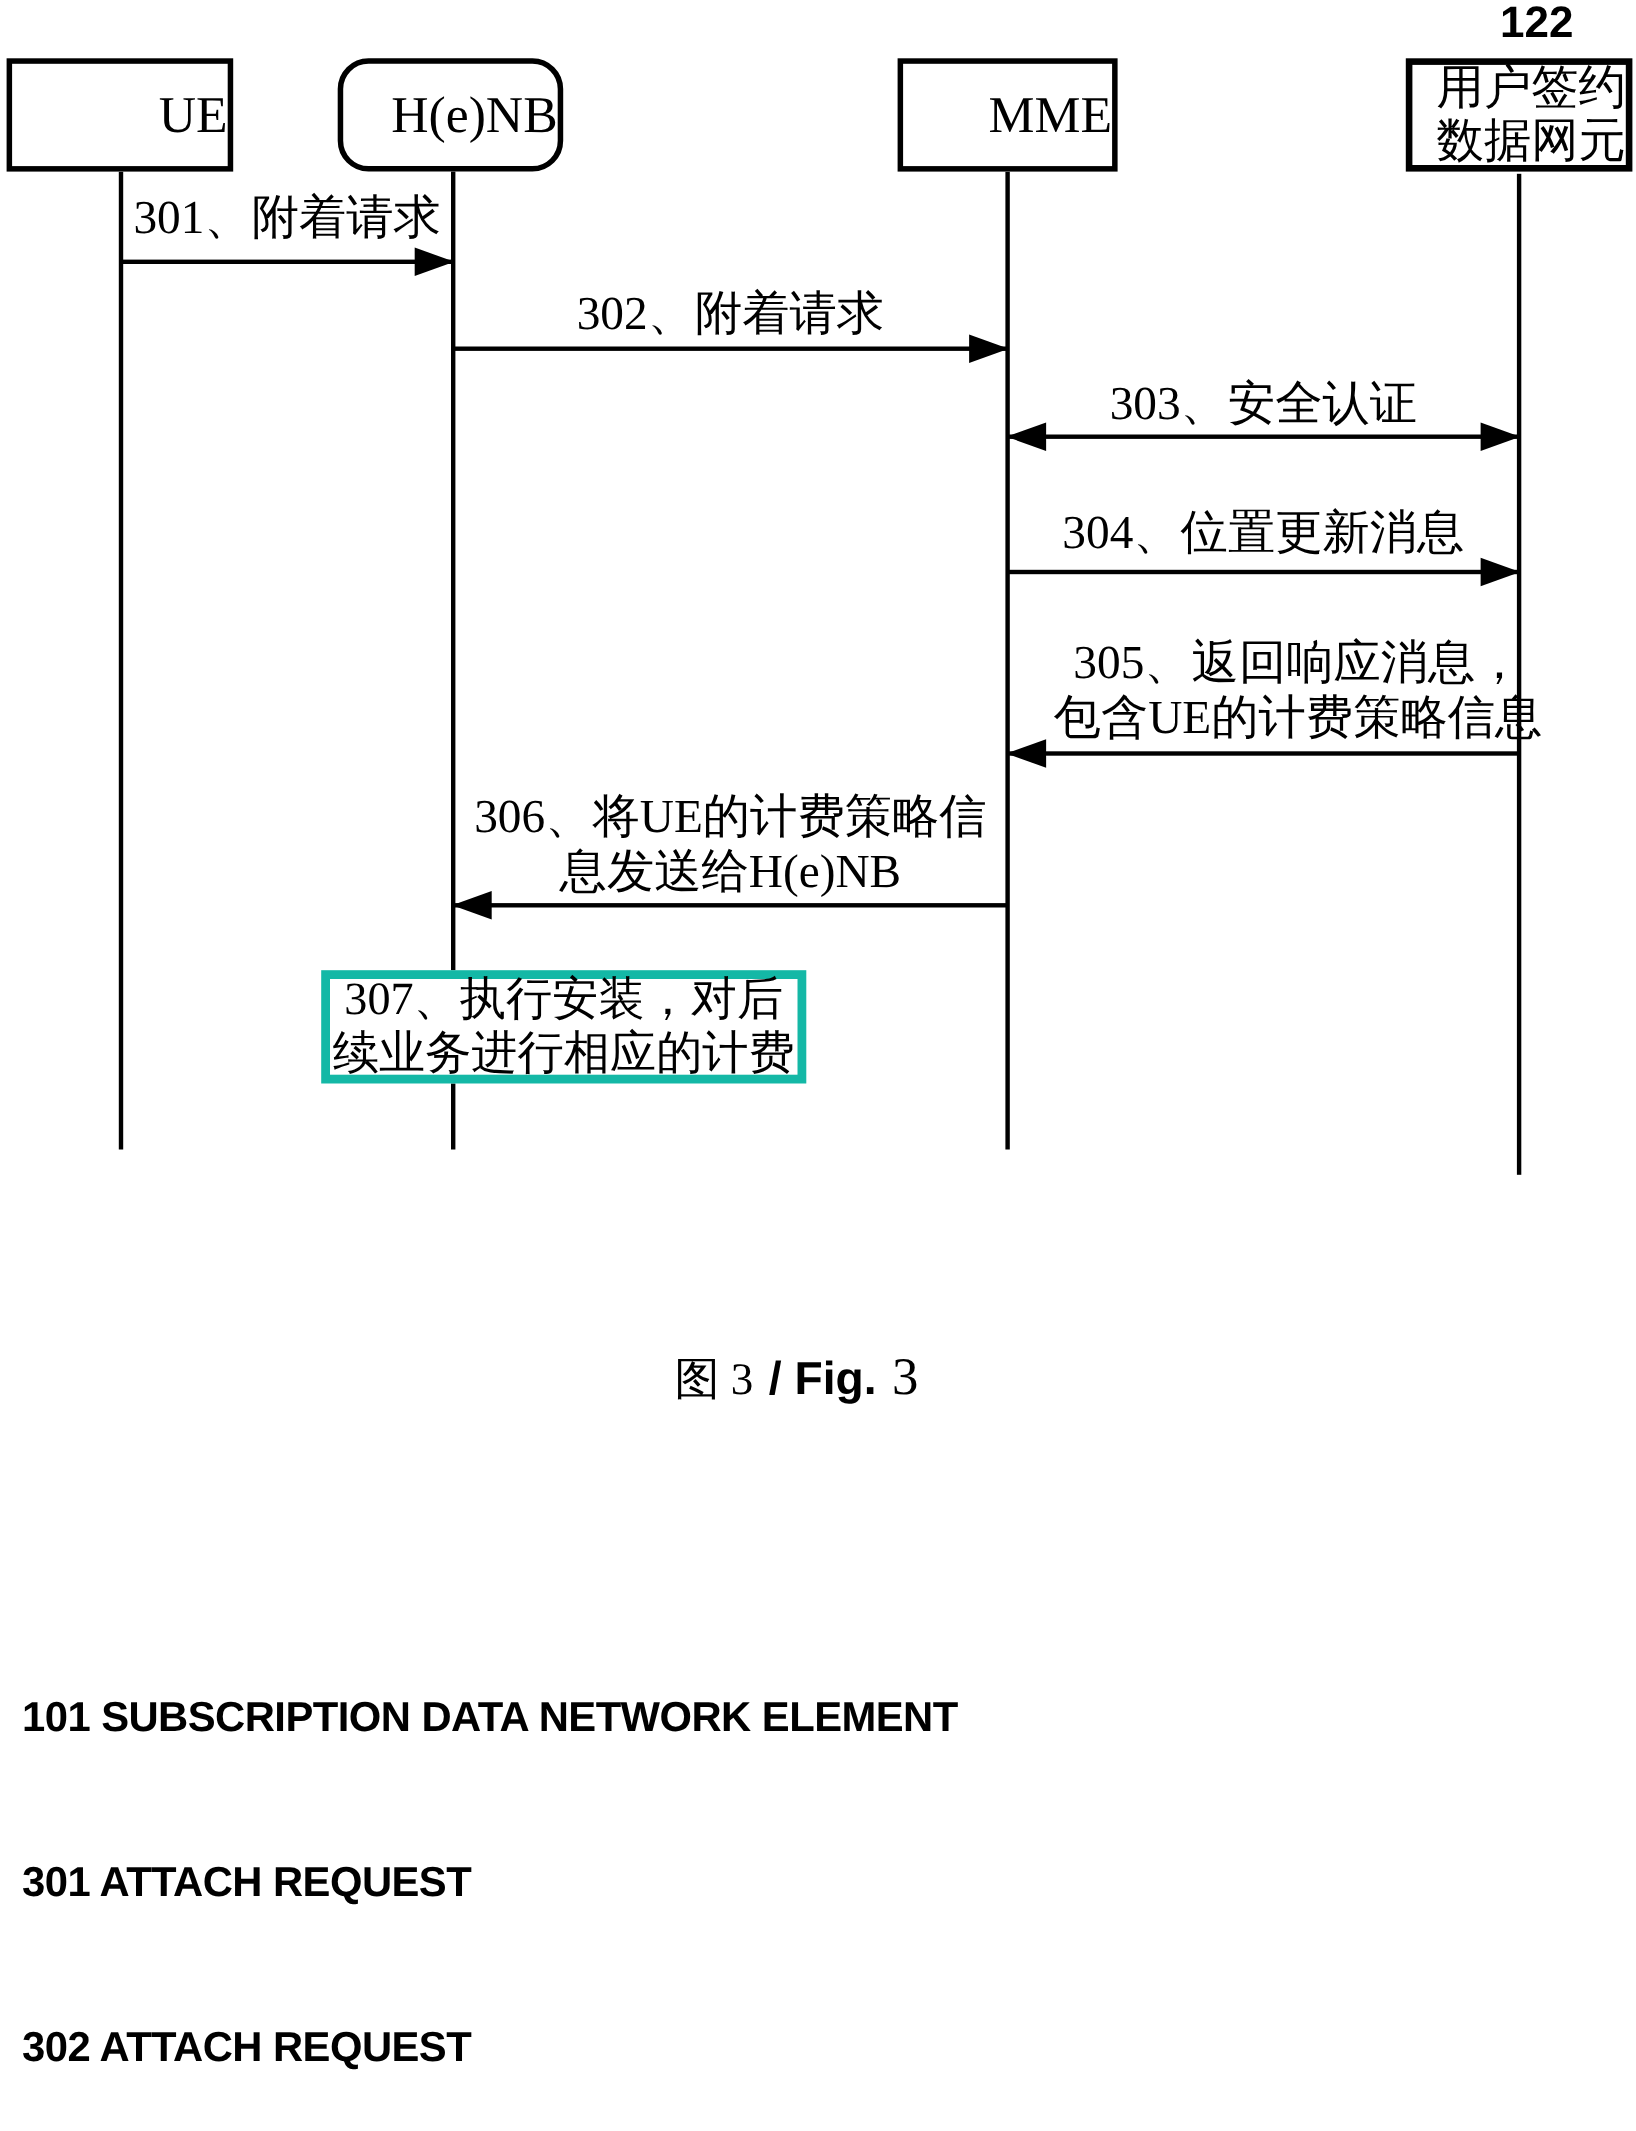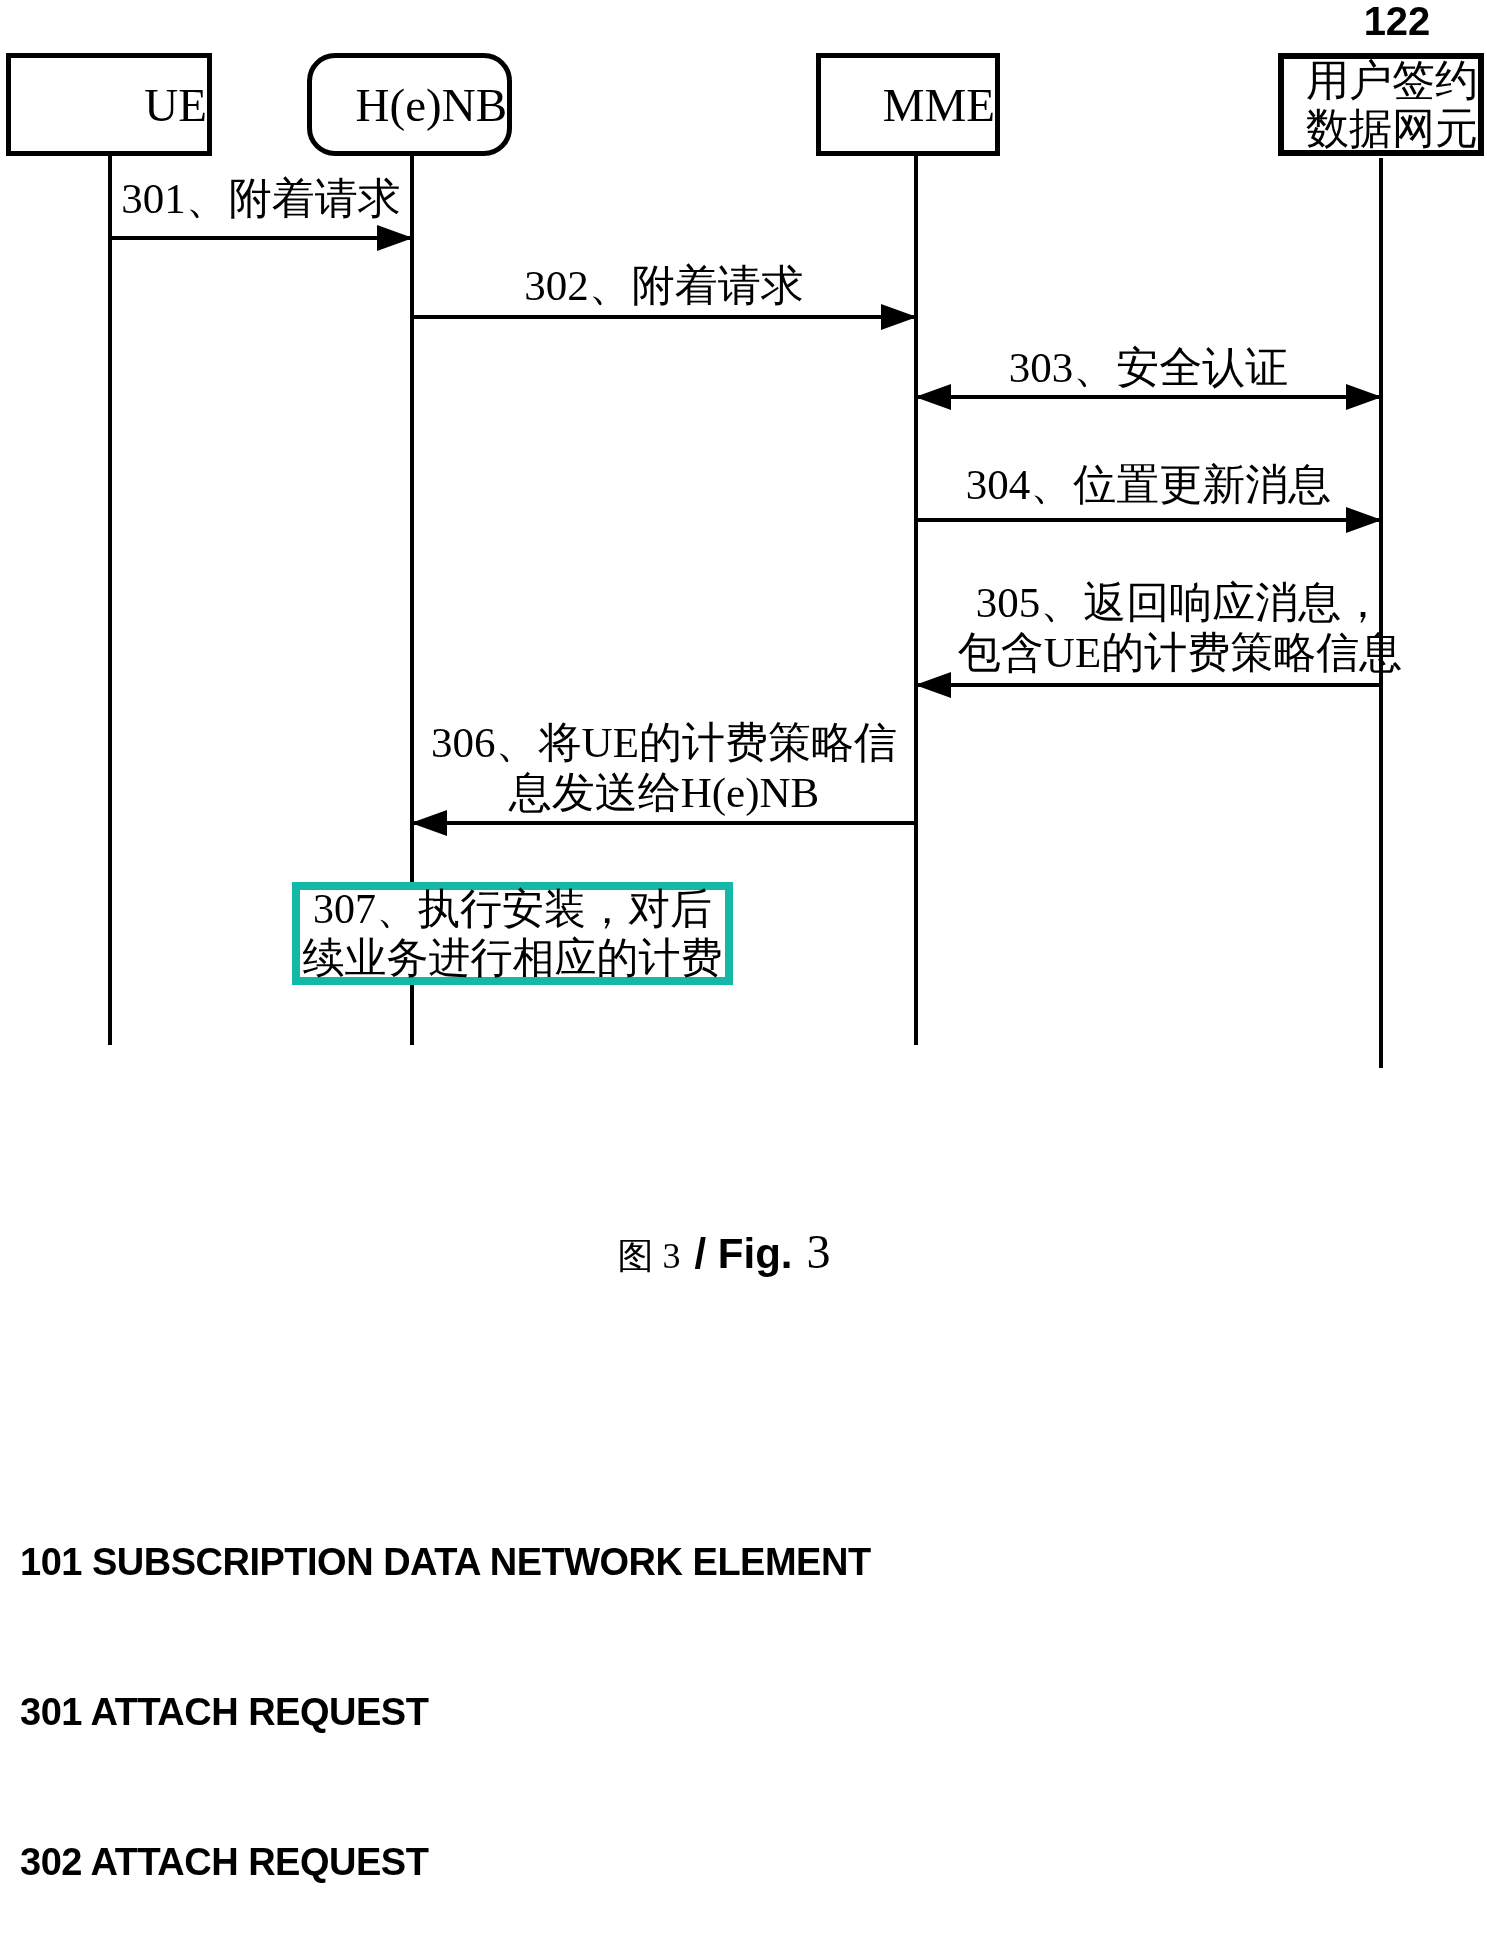--- a/index.html
+++ b/index.html
@@ -17,21 +17,21 @@
   }
   
   .actor {
     position:absolute; top:53px; height:103px; box-sizing:border-box;
     border:5px solid #000; background:#fff;
     display:flex; align-items:center; justify-content:flex-end;
     font-size:47px; z-index:3;
   }
   .actor.ue   { left:6px;    width:206px; }
   .actor.henb { left:307px;  width:205px;border-radius:28px; }
-  .actor.mme  { left:816px;  width:184px; }
+  .actor.mme  { left:816px;  width:200px; }
   .actor.sdn  { left:1278px; width:206px; border-width:6px; font-size:43px; }
   .actor .two-line { text-align:center; line-height:48px; }
   
   .lifeline { position:absolute; width:4px; background:#000; top:156px; z-index:1; }
   .lifeline.ue   { left:108px;  height:889px; }
   .lifeline.henb { left:410px;  height:889px; }
   .lifeline.mme  { left:914px;  height:889px; }
   .lifeline.sdn  { left:1379px; top:158px; height:910px; }
   
   .msg-label {
@@ -56,21 +56,21 @@
     position:absolute; left:292px; top:882px; width:441px; height:103px;
     box-sizing:border-box; border:8px solid #14b8a6; background:#fff; z-index:5;
     display:flex; align-items:center; justify-content:center;
   }
   .activity-box .txt { text-align:center; font-size:42px; line-height:49px; }
   
   .caption {
     position:absolute; left:424px; top:1224px; width:600px; height:70px;
     text-align:center; white-space:nowrap;
   }
-  .caption .zh  { font-size:36px;text-align:center; }
+  .caption .zh  { font-size:41px;text-align:center; }
   .caption .fig { font-family:"Liberation Sans","DejaVu Sans",sans-serif;
                   font-weight:bold; font-size:42px; margin:0 10px; }
   .caption .num { font-size:48px; }
   
   .legend {
     position:absolute; left:20px; top:1437px; width:1467px;
     font-family:"Liberation Sans","DejaVu Sans",sans-serif;
     font-weight:bold; font-size:38px; line-height:50px;
     letter-spacing:-0.5px; white-space:pre;
   }

